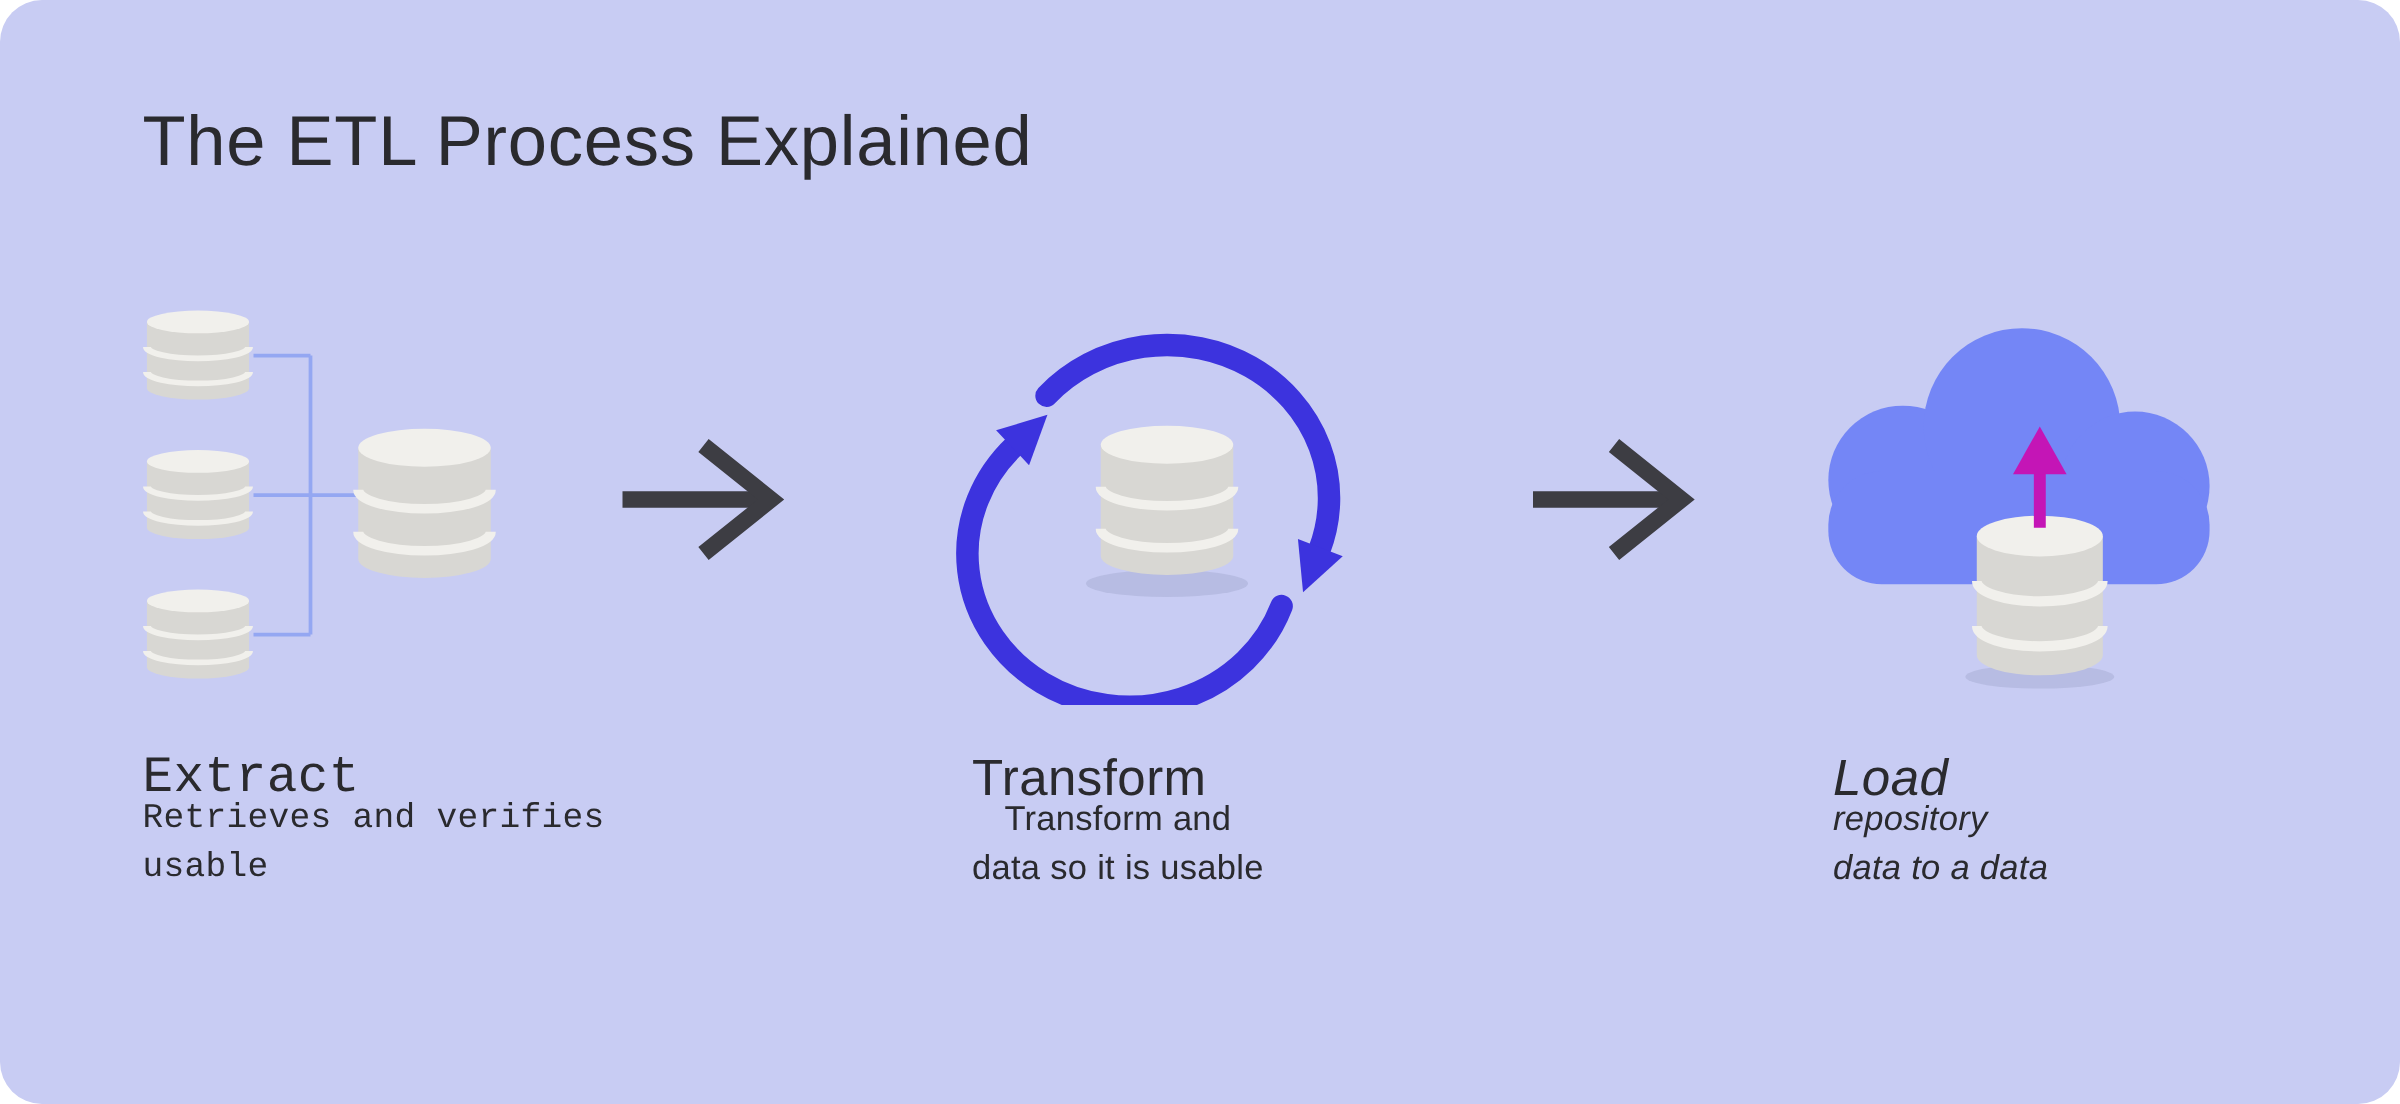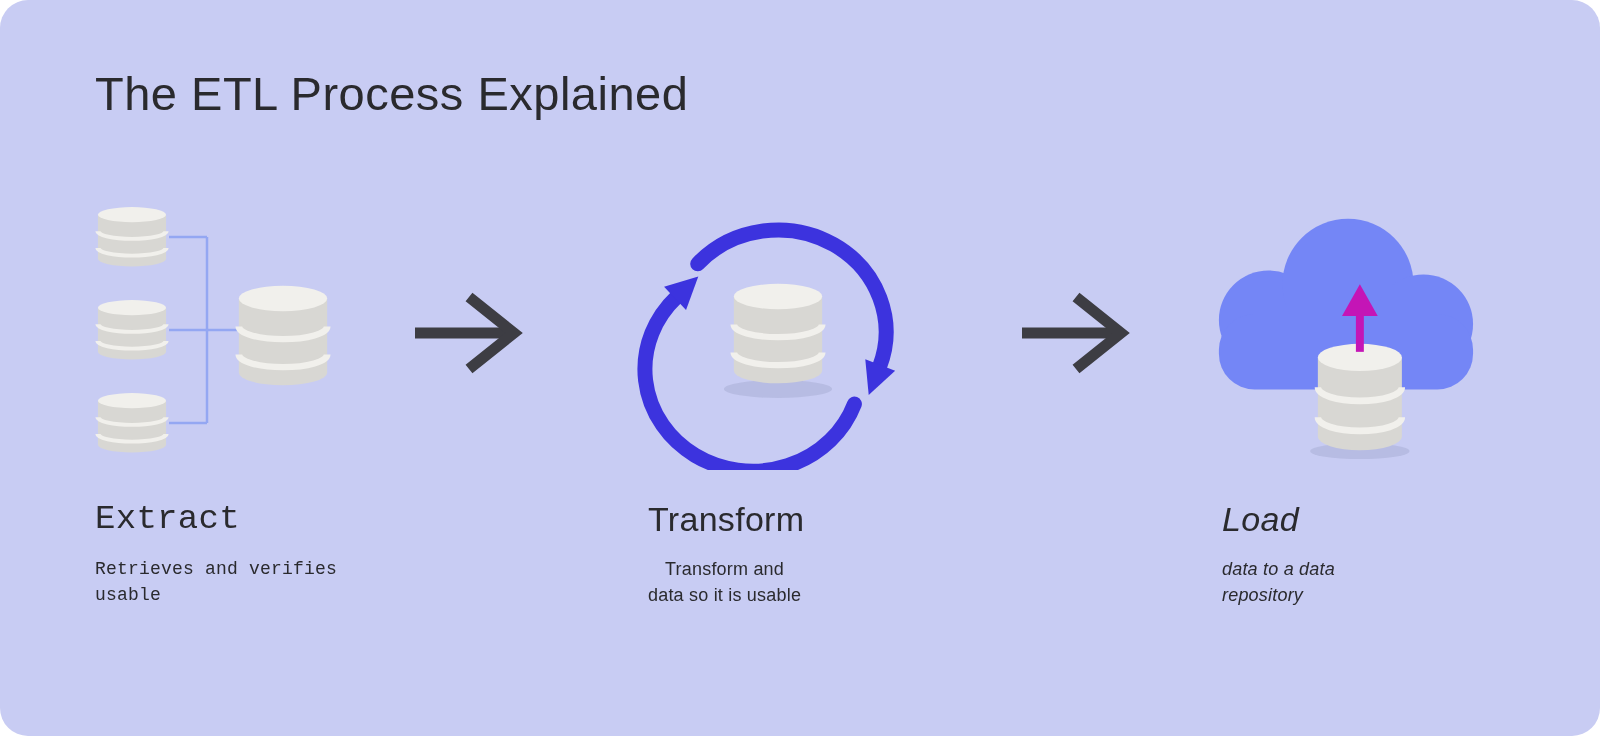--- a/index.html
+++ b/index.html
@@ -20,22 +20,22 @@
   .icon-transform{position:absolute;left:633px;top:210px;}
   .icon-load{position:absolute;left:1203px;top:202px;}
   .flow-arrow-1{position:absolute;left:413px;top:291px;}
   .flow-arrow-2{position:absolute;left:1020px;top:291px;}
   .step-label{
     position:absolute;top:500px;
     font-size:34px;font-weight:500;color:#2a2a2e;
     letter-spacing:0.3px;
   }
   .step-desc{
-    position:absolute;top:557px;
-    font-size:18px;font-weight:400;color:#2a2a2e;
+    position:absolute;top:529px;
+    font-size:23px;font-weight:400;color:#2a2a2e;
     line-height:1.42;letter-spacing:0.2px;
   }
   .step-desc span{display:block;}
   .pos-1{left:95px;font-family:Liberation Mono, monospace;}
   .pos-2{left:648px;text-align:center;}
   .pos-3{left:1222px;font-style:italic;}
   svg{display:block;}
 </style>
 </head>
 <body>
@@ -104,17 +104,17 @@
 
   <div class="step-desc pos-1">
     <span>Retrieves and verifies</span>
     <span>usable</span>
   </div>
   <div class="step-desc pos-2">
     <span>Transform and</span>
     <span>data so it is usable</span>
   </div>
   <div class="step-desc pos-3">
+    <span>repository</span>
     <span>data to a data</span>
-    <span>repository</span>
   </div>
 
 </div>
 
 </body></html>

